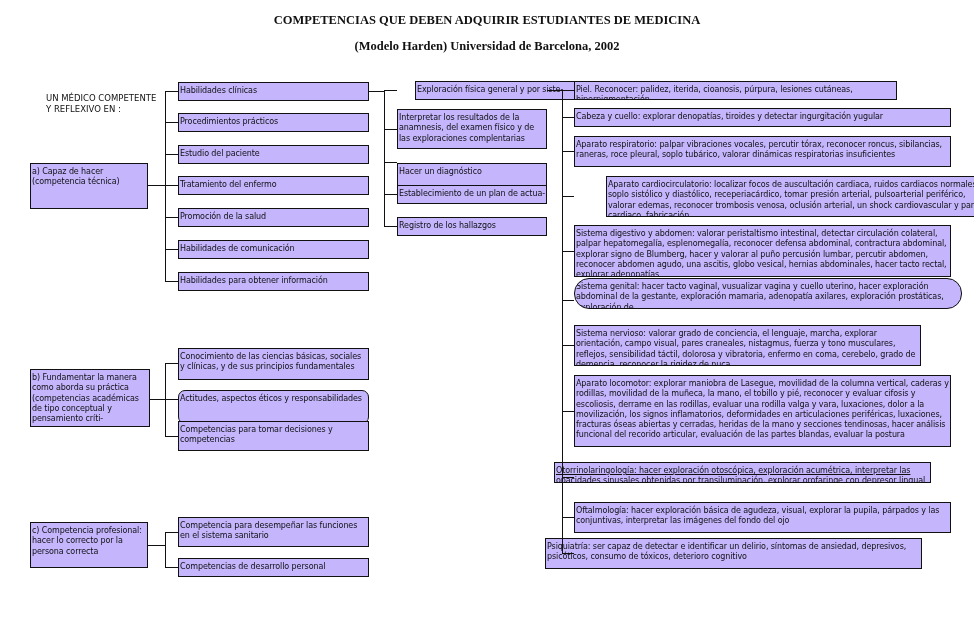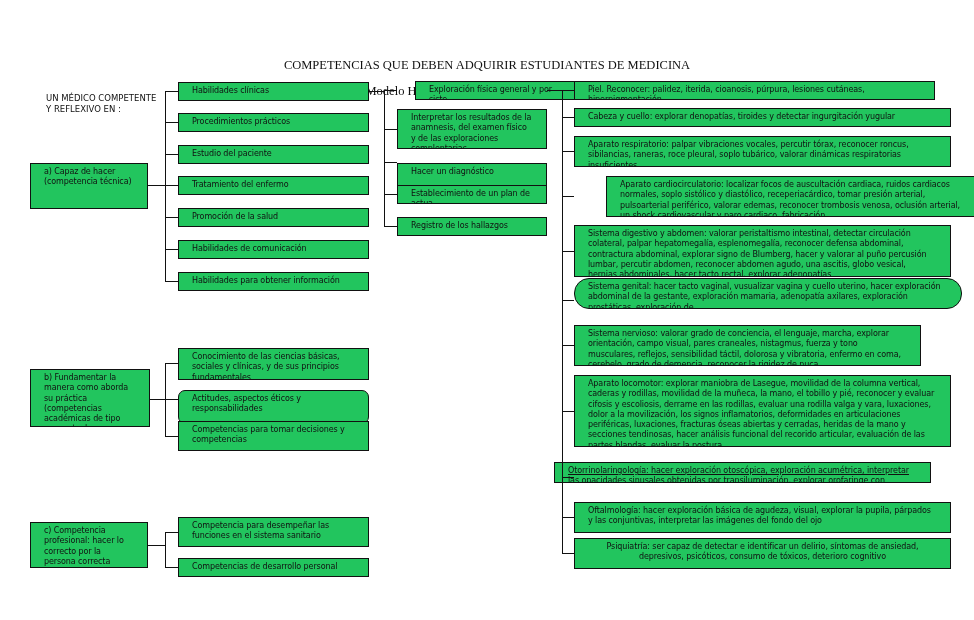--- a/index.html
+++ b/index.html
@@ -1,23 +1,23 @@
 <!DOCTYPE html>
 <html><head>
 <meta charset="utf-8">
 <style>
   html, body { margin: 0; padding: 0; background: #ffffff; }
   body { width: 974px; height: 620px; position: relative; overflow: hidden;
          font-family: "DejaVu Sans", sans-serif; color: #111; }
   .title { position: absolute; left: 0; width: 974px; text-align: center;
-           font-family: "Liberation Serif", serif; font-weight: normal; font-size: 12.5px; margin-top: 45px; }
+           font-family: "Liberation Serif", serif; font-weight: bold; font-size: 12.5px; }
   #t1 { top: 13px; }
   #t2 { top: 39px; }
-  .box { position: absolute; border: 1.3px solid #111; background: #22c55e;
-         font-size: 8px; line-height: 10.3px; padding: 3px 13px; box-sizing: border-box;
+  .box { position: absolute; border: 1.3px solid #111; background: #c4b5fd;
+         font-size: 8px; line-height: 10.3px; padding: 3px 1px; box-sizing: border-box;
          letter-spacing: -0.1px; overflow: hidden; }
   .lbl { position: absolute; font-size: 8.5px; line-height: 10.5px; margin-left: 13px; }
   .ln { position: absolute; background: #111; }
   .h { height: 1.3px; }
   .v { width: 1.3px; }
 </style>
 </head>
 <body>
 
 <div id="t1" class="title">COMPETENCIAS QUE DEBEN ADQUIRIR ESTUDIANTES DE MEDICINA</div>
@@ -44,31 +44,31 @@
 
 <div class="box" style="left:178px;top:517px;width:191px;height:30px;">Competencia para desempeñar las funciones en el sistema sanitario</div>
 <div class="box" style="left:178px;top:558px;width:191px;height:19px;">Competencias de desarrollo personal</div>
 
 <div class="box" style="left:415px;top:81px;width:166px;height:19px;">Exploración física general y por siste-</div>
 <div class="box" style="left:397px;top:109px;width:150px;height:40px;">Interpretar los resultados de la anamnesis, del examen físico y de las exploraciones complentarias</div>
 <div class="box" style="left:397px;top:163px;width:150px;height:28px;">Hacer un diagnóstico</div>
 <div class="box" style="left:397px;top:185px;width:150px;height:19px;">Establecimiento de un plan de actua-</div>
 <div class="box" style="left:397px;top:217px;width:150px;height:19px;">Registro de los hallazgos</div>
 
-<div class="box" style="left:574px;top:81px;width:361px;height:19px;">Piel. Reconocer: palidez, iterida, cioanosis, púrpura, lesiones cutáneas, hiperpigmentación</div>
+<div class="box" style="left:574px;top:81px;width:323px;height:19px;">Piel. Reconocer: palidez, iterida, cioanosis, púrpura, lesiones cutáneas, hiperpigmentación</div>
 <div class="box" style="left:574px;top:108px;width:377px;height:19px;">Cabeza y cuello: explorar denopatías, tiroides y detectar ingurgitación yugular</div>
 <div class="box" style="left:574px;top:136px;width:377px;height:31px;">Aparato respiratorio: palpar vibraciones vocales, percutir tórax, reconocer roncus, sibilancias, raneras, roce pleural, soplo tubárico, valorar dinámicas respiratorias insuficientes</div>
 <div class="box" style="left:574px;top:176px;width:377px;height:41px;margin-left:32px;">Aparato cardiocirculatorio: localizar focos de auscultación cardiaca, ruidos cardiacos normales, soplo sistólico y diastólico, receperiacárdico, tomar presión arterial, pulsoarterial periférico, valorar edemas, reconocer trombosis venosa, oclusión arterial, un shock cardiovascular y paro cardiaco, fabricación</div>
 <div class="box" style="left:574px;top:225px;width:377px;height:52px;">Sistema digestivo y abdomen: valorar peristaltismo intestinal, detectar circulación colateral, palpar hepatomegalía, esplenomegalía, reconocer defensa abdominal, contractura abdominal, explorar signo de Blumberg, hacer y valorar al puño percusión lumbar, percutir abdomen, reconocer abdomen agudo, una ascitis, globo vesical, hernias abdominales, hacer tacto rectal, explorar adenopatías</div>
 <div class="box" style="left:574px;top:278px;width:388px;height:31px;border-radius:15px;">Sistema genital: hacer tacto vaginal, vusualizar vagina y cuello uterino, hacer exploración abdominal de la gestante, exploración mamaria, adenopatía axilares, exploración prostáticas, exploración de</div>
 <div class="box" style="left:574px;top:325px;width:347px;height:41px;">Sistema nervioso: valorar grado de conciencia, el lenguaje, marcha, explorar orientación, campo visual, pares craneales, nistagmus, fuerza y tono musculares, reflejos, sensibilidad táctil, dolorosa y vibratoria, enfermo en coma, cerebelo, grado de demencia, reconocer la rigidez de nuca</div>
 <div class="box" style="left:574px;top:375px;width:377px;height:72px;">Aparato locomotor: explorar maniobra de Lasegue, movilidad de la columna vertical, caderas y rodillas, movilidad de la muñeca, la mano, el tobillo y pié, reconocer y evaluar cifosis y escoliosis, derrame en las rodillas, evaluar una rodilla valga y vara, luxaciones, dolor a la movilización, los signos inflamatorios, deformidades en articulaciones periféricas, luxaciones, fracturas óseas abiertas y cerradas, heridas de la mano y secciones tendinosas, hacer análisis funcional del recorido articular, evaluación de las partes blandas, evaluar la postura</div>
 <div class="box" style="left:554px;top:462px;width:377px;height:21px;text-decoration:underline;">Otorrinolaringología: hacer exploración otoscópica, exploración acumétrica, interpretar las opacidades sinusales obtenidas por transiluminación, explorar orofaringe con depresor lingual sin provocar</div>
 <div class="box" style="left:574px;top:502px;width:377px;height:31px;">Oftalmología: hacer exploración básica de agudeza, visual, explorar la pupila, párpados y las conjuntivas, interpretar las imágenes del fondo del ojo</div>
-<div class="box" style="left:574px;top:538px;width:377px;height:31px;text-align:center;">Psiquiatría: ser capaz de detectar e identificar un delirio, síntomas de ansiedad, depresivos, psicóticos, consumo de tóxicos, deterioro cognitivo</div>
+<div class="box" style="left:545px;top:538px;width:377px;height:31px;">Psiquiatría: ser capaz de detectar e identificar un delirio, síntomas de ansiedad, depresivos, psicóticos, consumo de tóxicos, deterioro cognitivo</div>
 
 <div class="ln h" style="left:148px;top:185px;width:18px;"></div>
 <div class="ln v" style="left:165px;top:91px;height:191px;"></div>
 <div class="ln h" style="left:165px;top:91px;width:13px;"></div>
 <div class="ln h" style="left:165px;top:122px;width:13px;"></div>
 <div class="ln h" style="left:165px;top:154px;width:13px;"></div>
 <div class="ln h" style="left:165px;top:185px;width:13px;"></div>
 <div class="ln h" style="left:165px;top:217px;width:13px;"></div>
 <div class="ln h" style="left:165px;top:249px;width:13px;"></div>
 <div class="ln h" style="left:165px;top:281px;width:13px;"></div>

